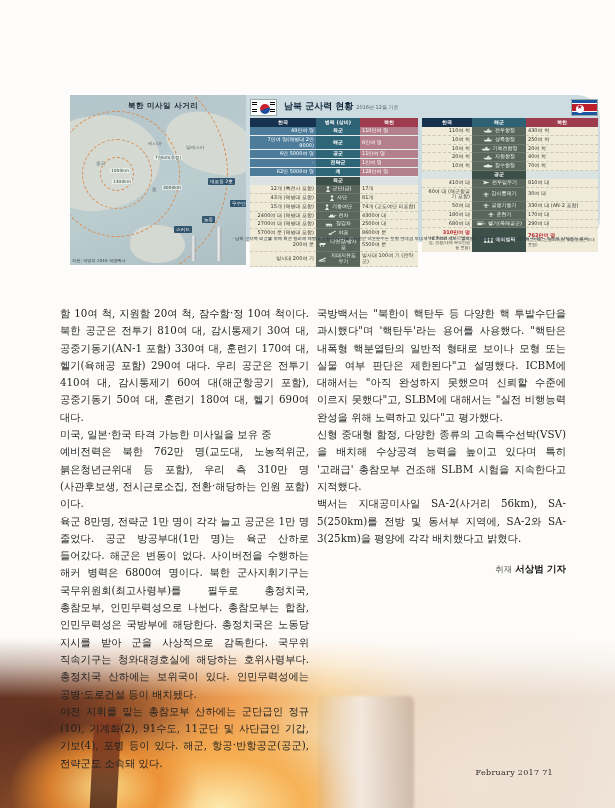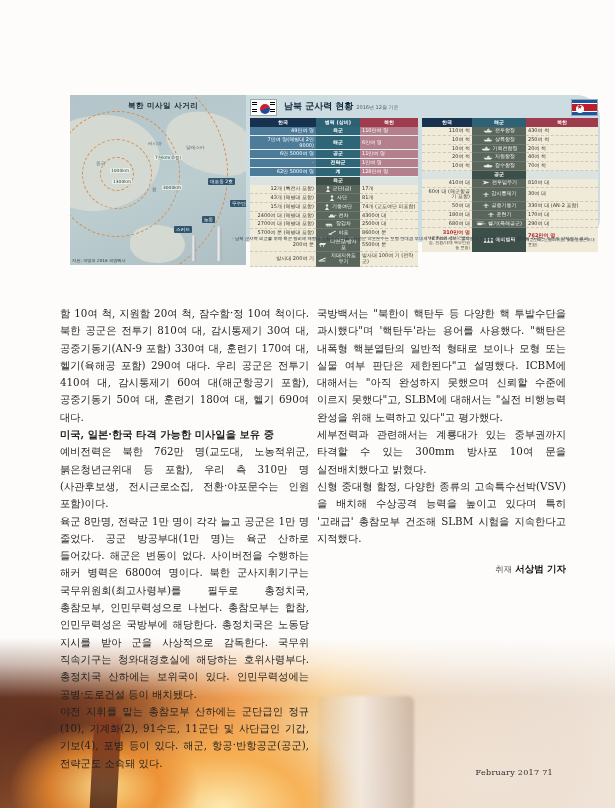--- a/index.html
+++ b/index.html
@@ -65,21 +65,21 @@
   .rednum{color:#b5242c;font-weight:bold;}
   .tinynote{font-size:4px;color:#4a4a40;line-height:1.2;}
   .ticon{fill:#e8ece7;flex:0 0 auto;}
   .note{position:absolute;left:162px;right:2px;bottom:1px;font-size:4.3px;color:#2b3a46;line-height:1.25;}
 
   
   .col{position:absolute;width:249px;z-index:2;}
   .colL{left:60px;top:305px;}
   .colR{left:317px;top:305px;}
   .col p{margin:0;text-align:justify;font-family:"DejaVu Serif",serif;font-size:10.3px;line-height:17.3px;color:#1f1f1f;word-break:keep-all;}
-  .subhead{margin:7px 0 2px;font-family:"DejaVu Sans",sans-serif;font-weight:bold;font-size:11px;line-height:16px;color:#000;}
+  .subhead{margin:7px 0 2px;font-family:"DejaVu Sans",sans-serif;font-weight:normal;font-size:11px;line-height:16px;color:#000;}
   .byline{margin-top:16px;text-align:right;font-family:"DejaVu Sans",sans-serif;font-size:9.5px;font-weight:bold;color:#111;}
   .byline .pre{font-weight:normal;color:#555;font-size:8.5px;margin-right:3px;}
   .endmark{display:inline-block;background:#565656;color:#fff;font-family:"DejaVu Sans",sans-serif;font-size:7px;font-weight:bold;width:8px;height:8px;line-height:8px;text-align:center;margin-left:3px;vertical-align:1px;}
 
   
   .photo{position:absolute;left:0;right:0;top:638px;bottom:0;z-index:1;
     background:
       radial-gradient(95px 65px at 17% 88%, rgba(252,222,140,.95), rgba(236,140,48,.8) 58%, rgba(140,60,30,0) 100%),
       radial-gradient(150px 95px at 36% 100%, #fdeab0, rgba(247,175,80,.9) 55%, rgba(190,85,35,0) 100%),
       radial-gradient(210px 150px at 8% 50%, rgba(84,40,30,.85), rgba(120,60,35,0) 72%),
@@ -447,31 +447,31 @@
             <span class="rednum">762만여 명</span>
             <span class="tinynote">(교도대, 노동적위군, 붉은청년근위대 포함)</span>
           </div>
       </div>
     </div>
 
     <div class="note">- 남북 군사력 비교를 위해 육군 장비에 해병대 포함하여 산출  - 북한군 야포문수는 보병 연대급 부대의 76.2mm 제외  - 질적평가 포함이 제한되므로 평가될 수 없는 수준의 양적평가 결과</div>
   </div>
 
   <div class="col colL">
-    <p>함 10여 척, 지원함 20여 척, 잠수함·정 10여 척이다. 북한 공군은 전투기 810여 대, 감시통제기 30여 대, 공중기동기(AN-9 포함) 330여 대, 훈련기 170여 대, 헬기(육해공 포함) 290여 대다. 우리 공군은 전투기 410여 대, 감시통제기 60여 대(해군항공기 포함), 공중기동기 50여 대, 훈련기 180여 대, 헬기 690여 대다.</p>
+    <p>함 10여 척, 지원함 20여 척, 잠수함·정 10여 척이다. 북한 공군은 전투기 810여 대, 감시통제기 30여 대, 공중기동기(AN-1 포함) 330여 대, 훈련기 170여 대, 헬기(육해공 포함) 290여 대다. 우리 공군은 전투기 410여 대, 감시통제기 60여 대(해군항공기 포함), 공중기동기 50여 대, 훈련기 180여 대, 헬기 690여 대다.</p>
     <p class="subhead">미국, 일본·한국 타격 가능한 미사일을 보유 중</p>
-    <p>예비전력은 북한 762만 명(교도대, 노농적위군, 붉은청년근위대 등 포함), 우리 측 310만 명(사관후보생, 전시근로소집, 전환·야포문수는 인원 포함)이다.</p>
+    <p>예비전력은 북한 762만 명(교도대, 노농적위군, 붉은청년근위대 등 포함), 우리 측 310만 명(사관후보생, 전시근로소집, 전환·해당하는 인원 포함)이다.</p>
     <p>육군 8만명, 전략군 1만 명이 각각 늘고 공군은 1만 명 줄었다. 공군 방공부대(1만 명)는 육군 산하로 들어갔다. 해군은 변동이 없다. 사이버전을 수행하는 해커 병력은 6800여 명이다. 북한 군사지휘기구는 국무위원회(최고사령부)를 필두로 총정치국, 총참모부, 인민무력성으로 나뉜다. 총참모부는 합참, 인민무력성은 국방부에 해당한다. 총정치국은 노동당 지시를 받아 군을 사상적으로 감독한다. 국무위 직속기구는 청와대경호실에 해당하는 호위사령부다. 총정치국 산하에는 보위국이 있다. 인민무력성에는 공병·도로건설 등이 배치됐다.</p>
     <p>야전 지휘를 맡는 총참모부 산하에는 군단급인 정규(10), 기계화(2), 91수도, 11군단 및 사단급인 기갑, 기보(4), 포병 등이 있다. 해군, 항공·반항공군(공군), 전략군도 소속돼 있다.</p>
   </div>
 
   <div class="col colR">
     <p>국방백서는 "북한이 핵탄두 등 다양한 핵 투발수단을 과시했다"며 '핵탄두'라는 용어를 사용했다. "핵탄은 내폭형 핵분열탄의 일반적 형태로 보이나 모형 또는 실물 여부 판단은 제한된다"고 설명했다. ICBM에 대해서는 "아직 완성하지 못했으며 신뢰할 수준에 이르지 못했다"고, SLBM에 대해서는 "실전 비행능력 완성을 위해 노력하고 있다"고 평가했다.</p>
-    <p>세부전력과 관련해서는 계룡대가 있는 중부권까지 타격할 수 있는 300mm 방사포 10여 문을 실전배치했다고 밝혔다.</p>
     <p>신형 중대형 함정, 다양한 종류의 고속특수선박(VSV)을 배치해 수상공격 능력을 높이고 있다며 특히 '고래급' 총참모부 건조해 SLBM 시험을 지속한다고 지적했다.</p>
+    <p>백서는 지대공미사일 SA-2(사거리 56km), SA-5(250km)를 전방 및 동서부 지역에, SA-2와 SA-3(25km)을 평양에 각각 배치했다고 밝혔다.</p>
     <div class="byline"><span class="pre">취재</span><span>서상범 기자</span></div>
   </div>
 
   <div class="photo">
     <div class="ph-pillar"></div>
     <div class="ph-missile"></div>
   </div>
 
   <div class="footer">February 2017 71</div>
 </div>

